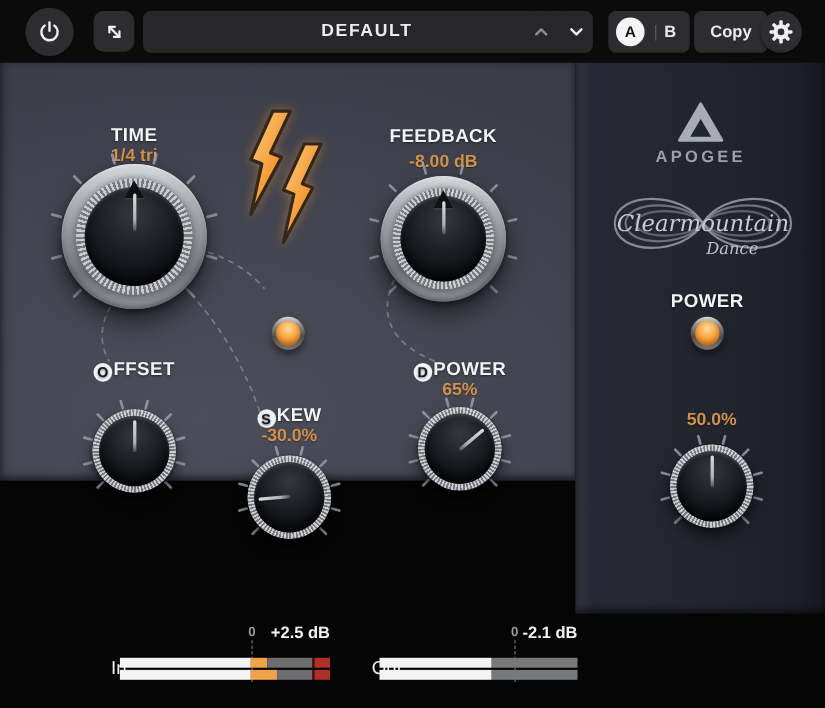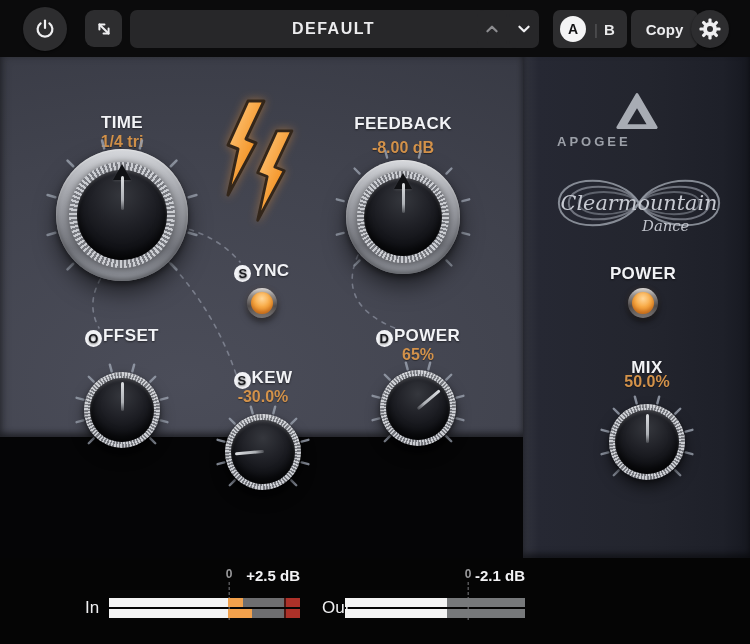--- a/index.html
+++ b/index.html
@@ -65,28 +65,28 @@
   
   .led{position:absolute;width:30px;height:30px;border-radius:50%;
     background:linear-gradient(180deg,#d9dadd 0%,#8a8c92 25%,#45464c 60%,#717379 100%);
     box-shadow:0 4px 7px rgba(0,0,0,.5);}
   .led i{position:absolute;inset:4px;border-radius:50%;
     background:radial-gradient(circle at 50% 30%,#ffd79a 0%,#f8a943 45%,#ef9230 75%,#d97f22 100%);
     box-shadow:inset 0 -3px 4px rgba(140,60,0,.45),0 0 8px rgba(246,160,60,.3);}
 
   
   .apogee-mark{position:absolute;left:92px;top:34px;}
-  .apogee-name{position:absolute;left:34px;top:77px;width:160px;text-align:left;color:#9ca0a8;font-size:13px;font-weight:700;letter-spacing:3px;}
+  .apogee-name{position:absolute;left:34px;top:77px;width:160px;text-align:center;color:#9ca0a8;font-size:15px;font-weight:700;letter-spacing:3px;}
   .cm-logo{position:absolute;left:22px;top:104px;}
 
   
   .bottombar{position:absolute;left:0;top:558px;width:750px;height:86px;background:#050505;}
   .meter{position:absolute;top:0;height:86px;}
   .meter-in{left:85px;width:215px;} .meter-out{left:322px;width:203px;}
-  .m-label{position:absolute;left:0;top:40px;height:20px;line-height:20px;color:#f0f0f2;font-size:17px;}
+  .m-label{position:absolute;left:16px;top:40px;height:20px;line-height:20px;color:#f0f0f2;font-size:17px;}
   .m-bars{position:absolute;top:40px;display:flex;flex-direction:column;gap:2px;z-index:2;}
   .meter-in .m-bars{left:24px;width:191px;} .meter-out .m-bars{left:23px;width:180px;}
   .m-bar{display:flex;height:9px;}
   .m-bar span{height:100%;display:block;}
   .m-zero{position:absolute;top:10px;z-index:1;transform:translateX(-50%);display:flex;flex-direction:column;align-items:center;}
   .meter-in .m-zero{left:144px;} .meter-out .m-zero{left:146px;}
   .m-zero .num{color:#9a9a9c;font-size:12px;line-height:12px;font-weight:600;}
   .m-zero .dash{width:0;height:38px;border-left:1px dashed #7d7d80;margin-top:2px;}
   .m-value{position:absolute;top:9px;right:0;color:#f2f2f4;font-size:15px;font-weight:700;}
 </style>
@@ -233,21 +233,20 @@
         </svg>
       <div class="k-outer"></div>
       <div class="k-knurl" style="inset:11px;"></div>
       <div class="k-center" style="inset:18px;"></div>
       <div class="k-marker" style="top:13px;"></div>
       <div class="k-pointer" style="inset: 18px; transform: rotate(0deg);">
           <i></i>
         </div>
     </div>
 
-    <div class="plabel" style="left:182px;top:204px;"><span class="circ">S</span><span>YNC</span></div>
     <button class="led" style="left:247px;top:231px;">
         <i></i>
       </button>
 
     <div class="plabel" style="left:42px;top:269px;"><span class="circ">O</span><span>FFSET</span></div>
     <div class="knob small" style="left:84px;top:315px;width:76px;height:76px;">
       <svg class="ticks">
           <use href="#tksS"></use>
         </svg>
       <div class="k-knurl"></div>
@@ -298,21 +297,20 @@
       </g>
       <text x="95" y="49" text-anchor="middle" font-family="DejaVu Serif, serif" font-style="italic" font-size="21" fill="#c7cad2">Clearmountain</text>
       <text x="122" y="70" text-anchor="middle" font-family="DejaVu Serif, serif" font-style="italic" font-size="15" fill="#c0c3cb">Dance</text>
     </svg>
 
     <div class="plabel" style="left:40px;top:207px;"><span>POWER</span></div>
     <button class="led" style="left:105px;top:231px;">
         <i></i>
       </button>
 
-    <div class="plabel" style="left:44px;top:301px;"><span>MIX</span></div>
     <div class="pvalue" style="left:44px;top:316px;">50.0%</div>
     <div class="knob small" style="left:86px;top:347px;width:76px;height:76px;">
       <svg class="ticks">
           <use href="#tksS"></use>
         </svg>
       <div class="k-knurl"></div>
       <div class="k-center"></div>
       <div class="k-pointer" style="transform: rotate(0deg);">
           <i></i>
         </div>

